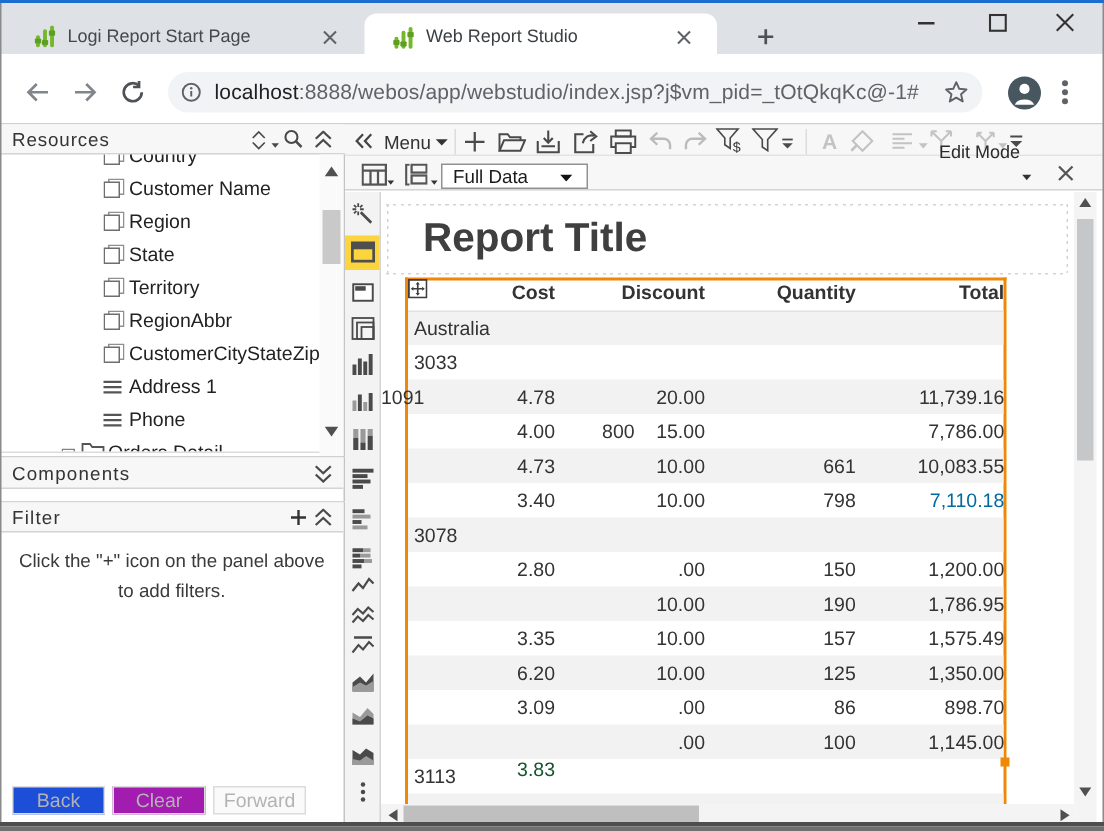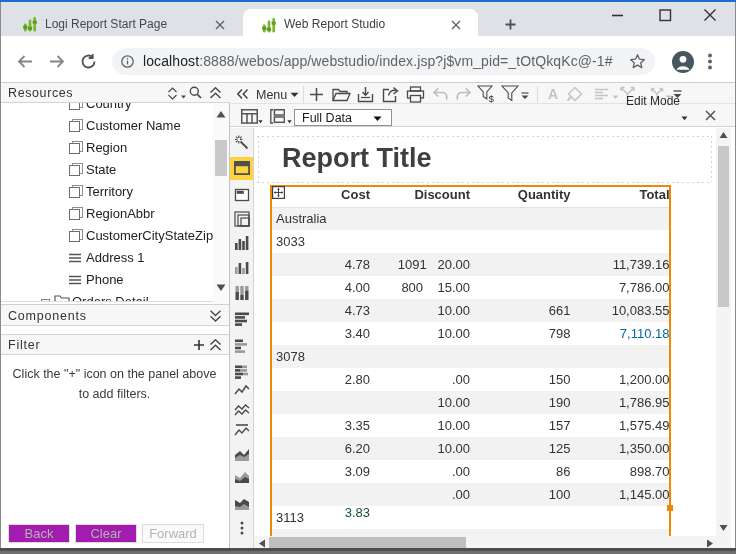--- a/index.html
+++ b/index.html
@@ -285,21 +285,21 @@
 <div class="abs" style="left:0;top:335px;width:229px;height:20px;background:#f7f7f7;border-bottom:1px solid #d4d4d4"></div>
 <div class="txt" style="left:8px;top:338px;font-size:12.5px;color:#333;letter-spacing:0.8px">Filter</div>
 <svg style="left:193px;top:339px" width="12" height="12" viewBox="0 0 12 12">
     <path d="M6 1 L6 11 M1 6 L11 6" stroke="#333" stroke-width="1.6"></path>
   </svg>
 <svg style="left:209px;top:339px" width="13" height="12" viewBox="0 0 13 12">
     <path d="M1.5 5.5 L6.5 0.8 L11.5 5.5 M1.5 11 L6.5 6.3 L11.5 11" stroke="#4a4a4a" stroke-width="1.5" fill="none"></path>
   </svg>
 <div class="txt" style="left:0;top:364px;width:229px;font-size:12.5px;color:#3a3a3a;text-align:center;white-space:normal;line-height:20px">Click the "+" icon on the panel above<br>to add filters.</div>
 
-<div class="abs" style="left:8px;top:524px;width:62px;height:19px;background:#a21caf;border:1px solid #dcdcdc;color:#b3b3b3;font-size:13px;text-align:center;line-height:17px">Back</div>
+<div class="abs" style="left:8px;top:524px;width:62px;height:19px;background:#1d4ed8;border:1px solid #dcdcdc;color:#b3b3b3;font-size:13px;text-align:center;line-height:17px">Back</div>
 <div class="abs" style="left:75px;top:524px;width:62px;height:19px;background:#a21caf;border:1px solid #dcdcdc;color:#b3b3b3;font-size:13px;text-align:center;line-height:17px">Clear</div>
 <div class="abs" style="left:142px;top:524px;width:62px;height:19px;background:#fafafa;border:1px solid #dcdcdc;color:#b3b3b3;font-size:13px;text-align:center;line-height:17px">Forward</div>
 
 <div class="abs" style="left:230px;top:128px;width:24px;height:420px;background:#f3f3f3;border-right:1px solid #d4d4d4" id="strip">
     <div class="abs" style="left:0px;top:28.5px;width:23px;height:23.5px;background:#fcd43e"></div>
     <svg style="left:4px;top:7px" width="16" height="16" viewBox="0 0 16 16">
       <path d="M6.5 6.5 L13.5 13.5" stroke="#4a4a4a" stroke-width="1.8"></path>
       <path d="M1 4.5 L3.5 4.5 M6 4.5 L8.5 4.5 M4.8 0.5 L4.8 3 M4.8 6 L4.8 8.5 M2 1.7 L3.6 3.3 M7.6 1.7 L6 3.3 M2 7.3 L3.6 5.7" stroke="#4a4a4a" stroke-width="1.2"></path>
     </svg>
     <svg style="left:4px;top:32px" width="16" height="16" viewBox="0 0 16 16">
@@ -396,21 +396,21 @@
     <div class="txt" style="left:0;top:59px;width:116px;text-align:right;font-size:13px;font-weight:bold;color:#333">Cost</div>
     <div class="txt" style="left:0;top:59px;width:316.5px;text-align:right;font-size:13px;font-weight:bold;color:#333">Quantity</div>
     <div class="txt" style="left:0;top:59px;width:216px;text-align:right;font-size:13px;font-weight:bold;color:#333">Discount</div>
     <div class="txt" style="left:0;top:59px;width:415.5px;text-align:right;font-size:13px;font-weight:bold;color:#333">Total</div>
     <div class="abs" style="left:18px;top:79px;width:397px;height:22.5px;background:#f2f2f2"></div>
     <div class="txt" style="left:22px;top:82.75px;font-size:13px;color:#333">Australia</div>
     <div class="txt" style="left:22px;top:105.5px;font-size:13px;color:#333">3033</div>
     <div class="abs" style="left:18px;top:124.5px;width:397px;height:23px;background:#f2f2f2"></div>
     <div class="txt" style="left:0;top:128.5px;width:116px;text-align:right;font-size:13px;color:#333">4.78</div>
     <div class="txt" style="left:0;top:128.5px;width:216px;text-align:right;font-size:13px;color:#333">20.00</div>
-    <div class="txt" style="left:0;top:128.5px;width:316.5px;text-align:center;font-size:13px;color:#333">1091</div>
+    <div class="txt" style="left:0;top:128.5px;width:316.5px;text-align:left;font-size:13px;color:#333">1091</div>
     <div class="txt" style="left:0;top:128.5px;width:415.5px;text-align:right;font-size:13px;color:#333">11,739.16</div>
     <div class="txt" style="left:0;top:151.5px;width:116px;text-align:right;font-size:13px;color:#333">4.00</div>
     <div class="txt" style="left:0;top:151.5px;width:216px;text-align:right;font-size:13px;color:#333">15.00</div>
     <div class="txt" style="left:0;top:151.5px;width:316.5px;text-align:center;font-size:13px;color:#333">800</div>
     <div class="txt" style="left:0;top:151.5px;width:415.5px;text-align:right;font-size:13px;color:#333">7,786.00</div>
     <div class="abs" style="left:18px;top:170.5px;width:397px;height:23px;background:#f2f2f2"></div>
     <div class="txt" style="left:0;top:174.5px;width:116px;text-align:right;font-size:13px;color:#333">4.73</div>
     <div class="txt" style="left:0;top:174.5px;width:216px;text-align:right;font-size:13px;color:#333">10.00</div>
     <div class="txt" style="left:0;top:174.5px;width:316.5px;text-align:right;font-size:13px;color:#333">661</div>
     <div class="txt" style="left:0;top:174.5px;width:415.5px;text-align:right;font-size:13px;color:#333">10,083.55</div>

